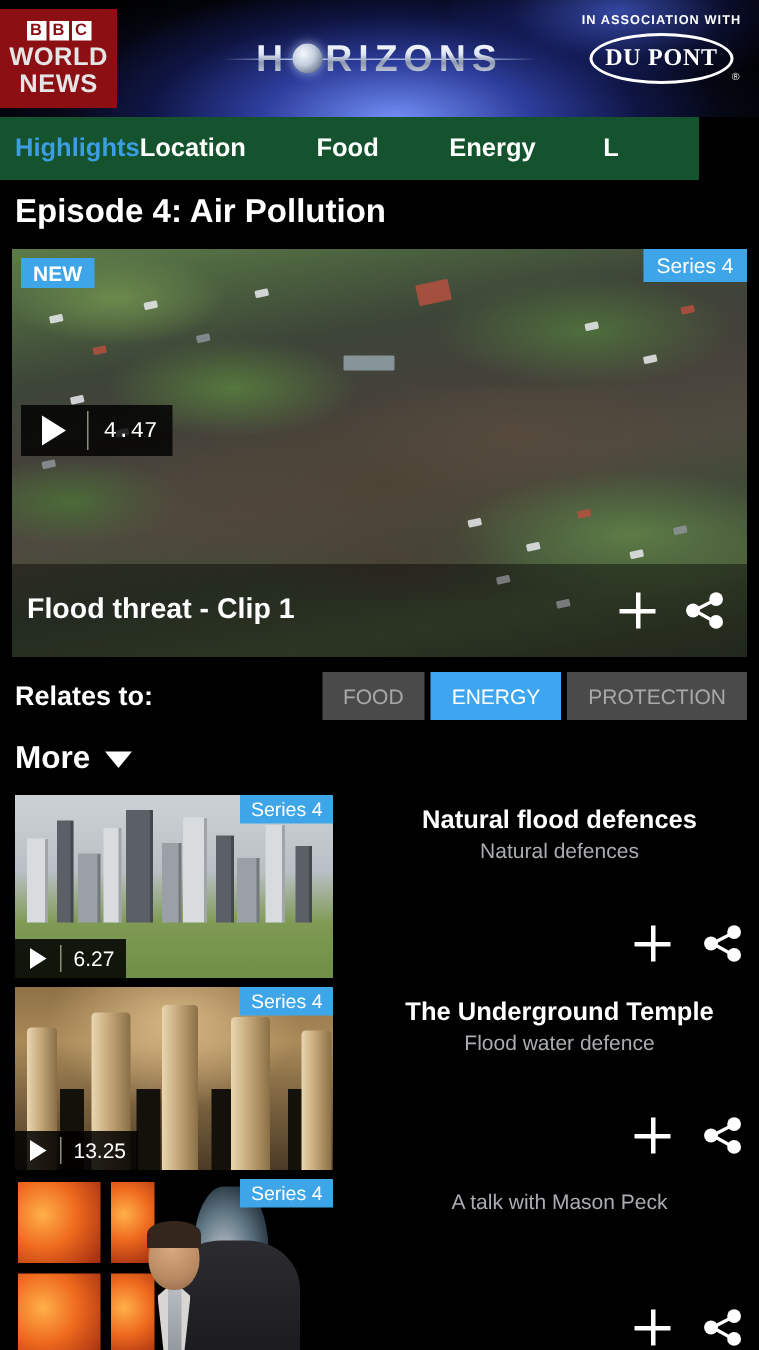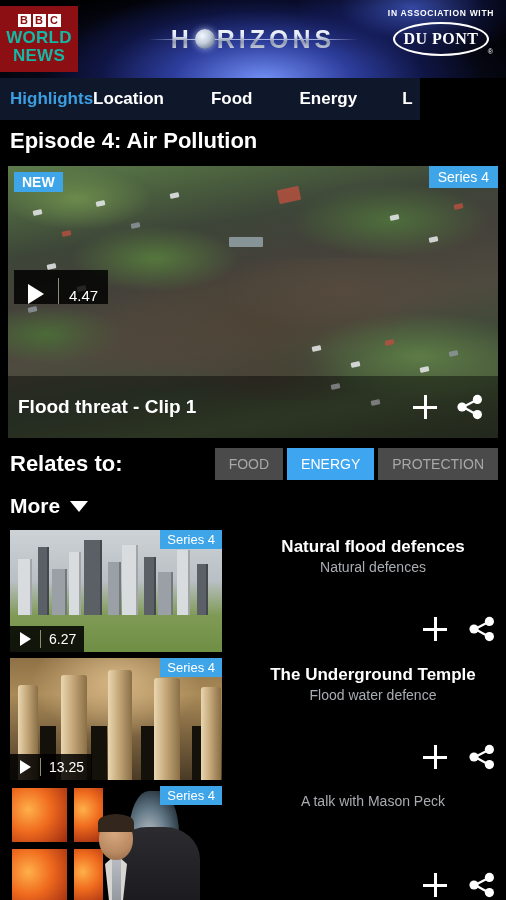--- a/index.html
+++ b/index.html
@@ -38,21 +38,21 @@
     z-index: 6;
   }
   .bbc-blocks { display: flex; gap: 2px; margin-bottom: 2px; }
   .bbc-blocks span {
     background: #fff; color: #8c0f14;
     font-size: 11px; font-weight: bold;
     line-height: 13px; width: 13px; text-align: center;
     font-family: "Liberation Sans", sans-serif;
   }
   .bbc-word {
-    color: #14b8a6; font-weight: bold; font-size: 17px;
+    color: #e5e5e5; font-weight: bold; font-size: 17px;
     line-height: 18px; letter-spacing: 0.3px;
   }
   .horizons {
     position: absolute; left: 148px; top: 22px;
     width: 210px; height: 34px; z-index: 6;
     display: flex; align-items: center; justify-content: center;
   }
   .horizons-line {
     position: absolute; left: 0; top: 17px; width: 210px; height: 1px;
     background: linear-gradient(to right, rgba(255,255,255,0) 0%, rgba(210,220,255,0.75) 18%, rgba(210,220,255,0.75) 82%, rgba(255,255,255,0) 100%);
@@ -89,22 +89,22 @@
     color: #fff; font-size: 16px; font-weight: bold; letter-spacing: 0.5px;
     font-family: "Liberation Serif", serif;
   }
   .dupont-r {
     position: absolute; right: -6px; bottom: -1px;
     color: #fff; font-size: 7px;
   }
 
   
   .navtabs {
-    position: relative; width: 420px; height: 42px;
-    background: #0f172a; overflow: hidden;
+    position: relative; width: 466px; height: 42px;
+    background: #14532d; overflow: hidden;
     display: flex; align-items: center;
   }
   .navtab {
     color: #ffffff; font-size: 17px; font-weight: bold;
     white-space: nowrap; padding: 0 0 0 0; cursor: pointer;
   }
   .navtab.active { color: #3c9ee0; }
 
   
   .episode-title {
@@ -147,22 +147,23 @@
     background: #3ea5e8; color: #fff;
     font-size: 14px; font-weight: bold; padding: 2px 8px;
   }
   .badge-series {
     position: absolute; right: 0px; top: 0px; z-index: 5;
     background: #3ea5e8; color: #fff;
     font-size: 14px; padding: 3px 9px;
   }
   .hero-play {
     position: absolute; left: 6px; top: 104px; z-index: 5;
-    display: flex; align-items: flex-end; height: 34px;
+    display: flex; align-items: center; height: 34px;
     background: rgba(0,0,0,0.82);
+    font-family: Liberation Mono, monospace;
   }
   .play-tri {
     width: 44px; display: flex; align-items: center; justify-content: center;
   }
   .play-tri i {
     display: block; width: 0; height: 0;
     border-left: 16px solid #fff;
     border-top: 10px solid transparent;
     border-bottom: 10px solid transparent;
   }
@@ -192,21 +193,21 @@
   .ico-plus::before { left: 50%; top: 3px; width: 3px; height: 24px; margin-left: -1.5px; }
   .ico-plus::after { top: 50%; left: 3px; height: 3px; width: 24px; margin-top: -1.5px; }
 
   
   .ico-share { width: 28px; height: 28px; cursor: pointer; flex: none; }
 
   
   .relates {
     display: flex; align-items: center; height: 52px; padding: 0 8px 0 10px;
   }
-  .relates-label { color: #fff; font-size: 22px; font-weight: bold; }
+  .relates-label { color: #fff; font-size: 18px; font-weight: bold; }
   .chips { display: flex; gap: 4px; margin-left: auto; }
   .chip {
     background: #4a4a4a; color: #a8a8a8;
     font-size: 14px; padding: 8px 14px; cursor: pointer;
   }
   .chip.active { background: #3ea5f0; color: #fff; }
 
   
   .more-row {
     display: flex; align-items: center; gap: 10px;

